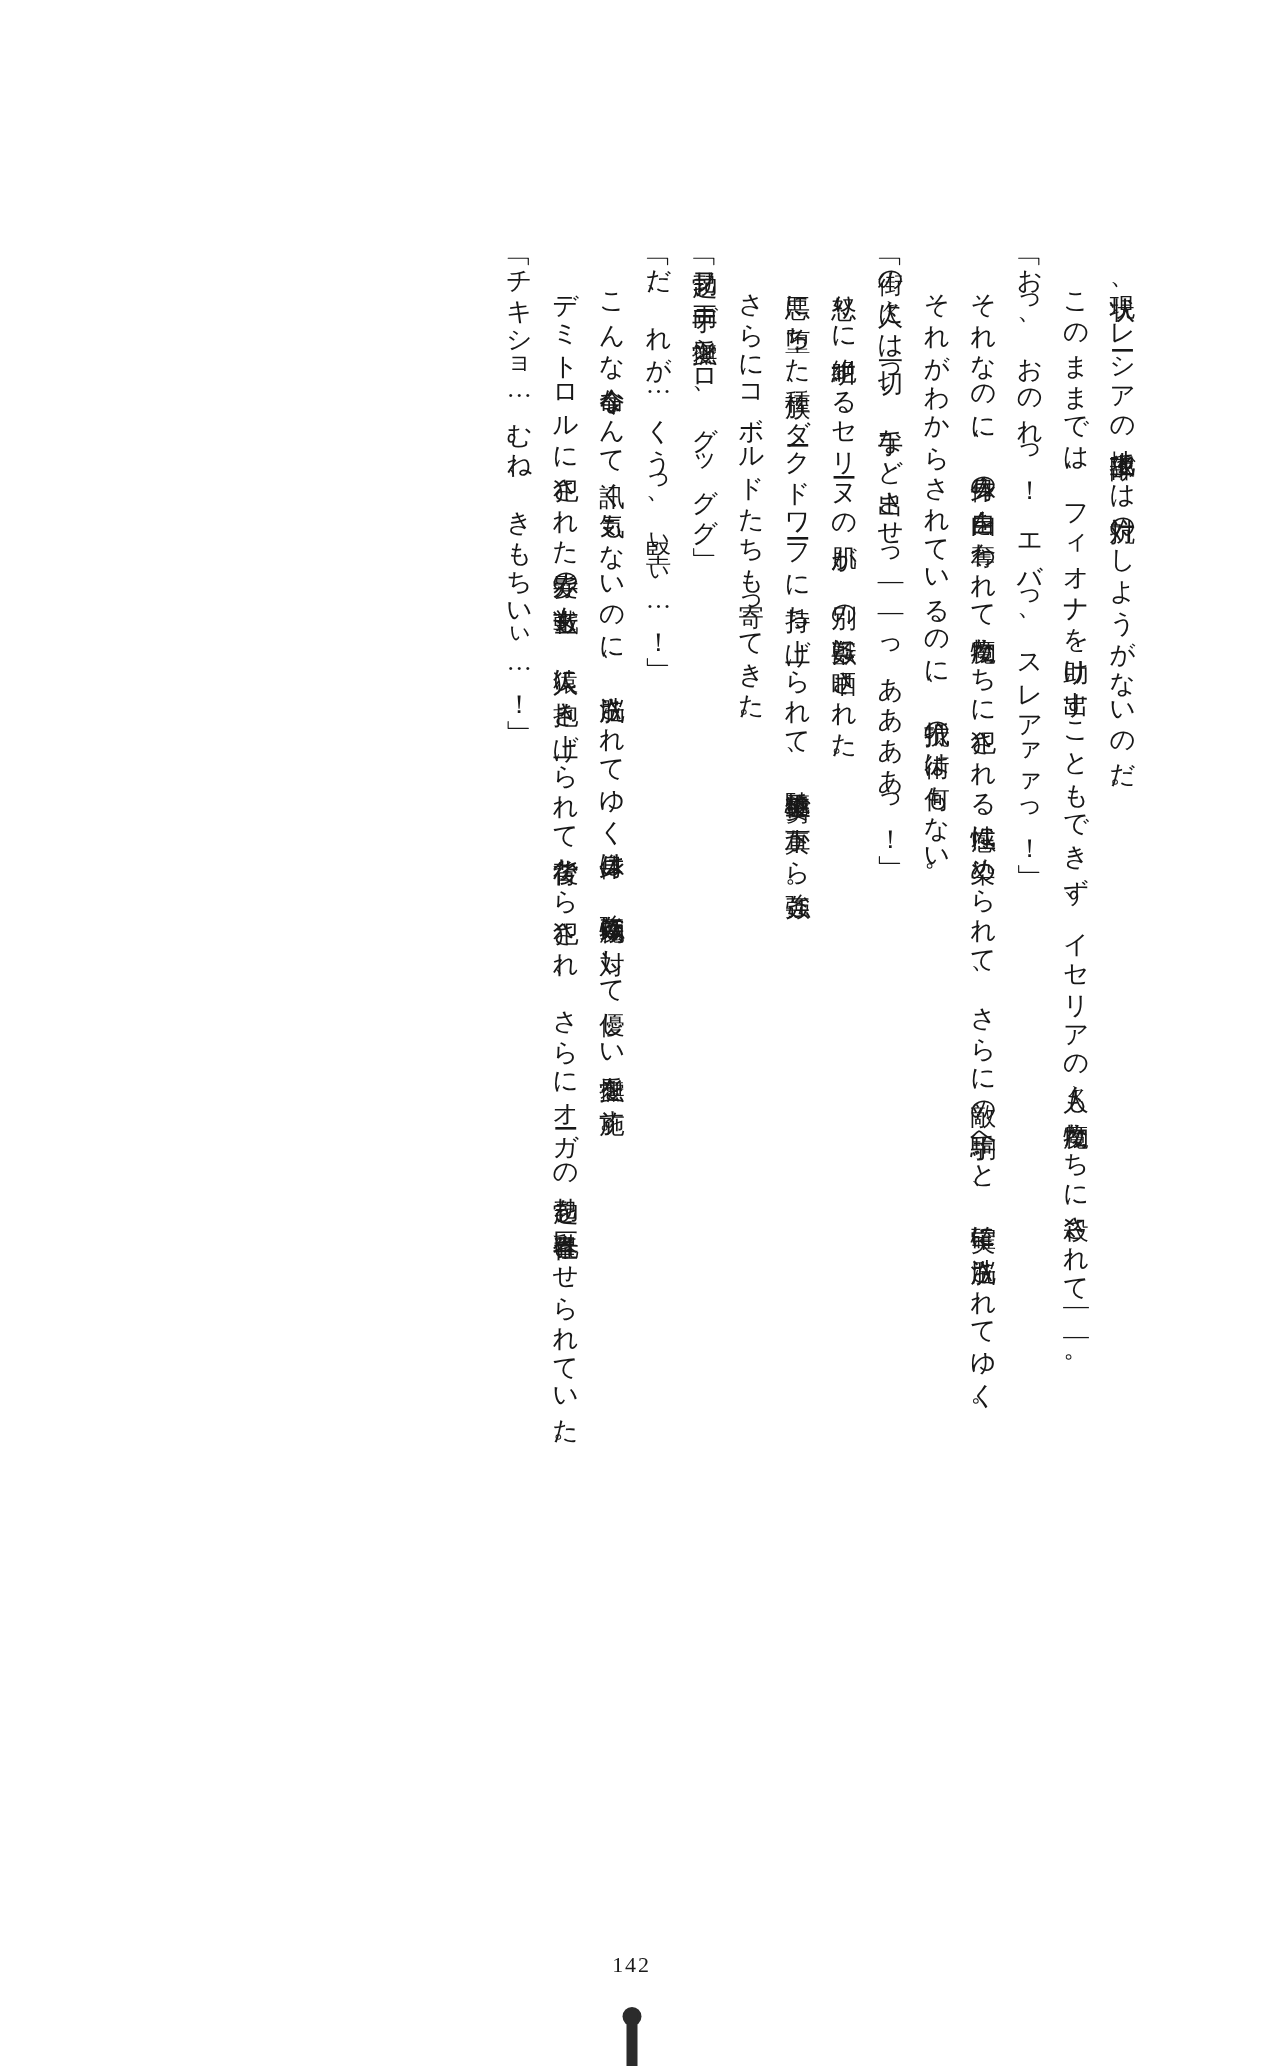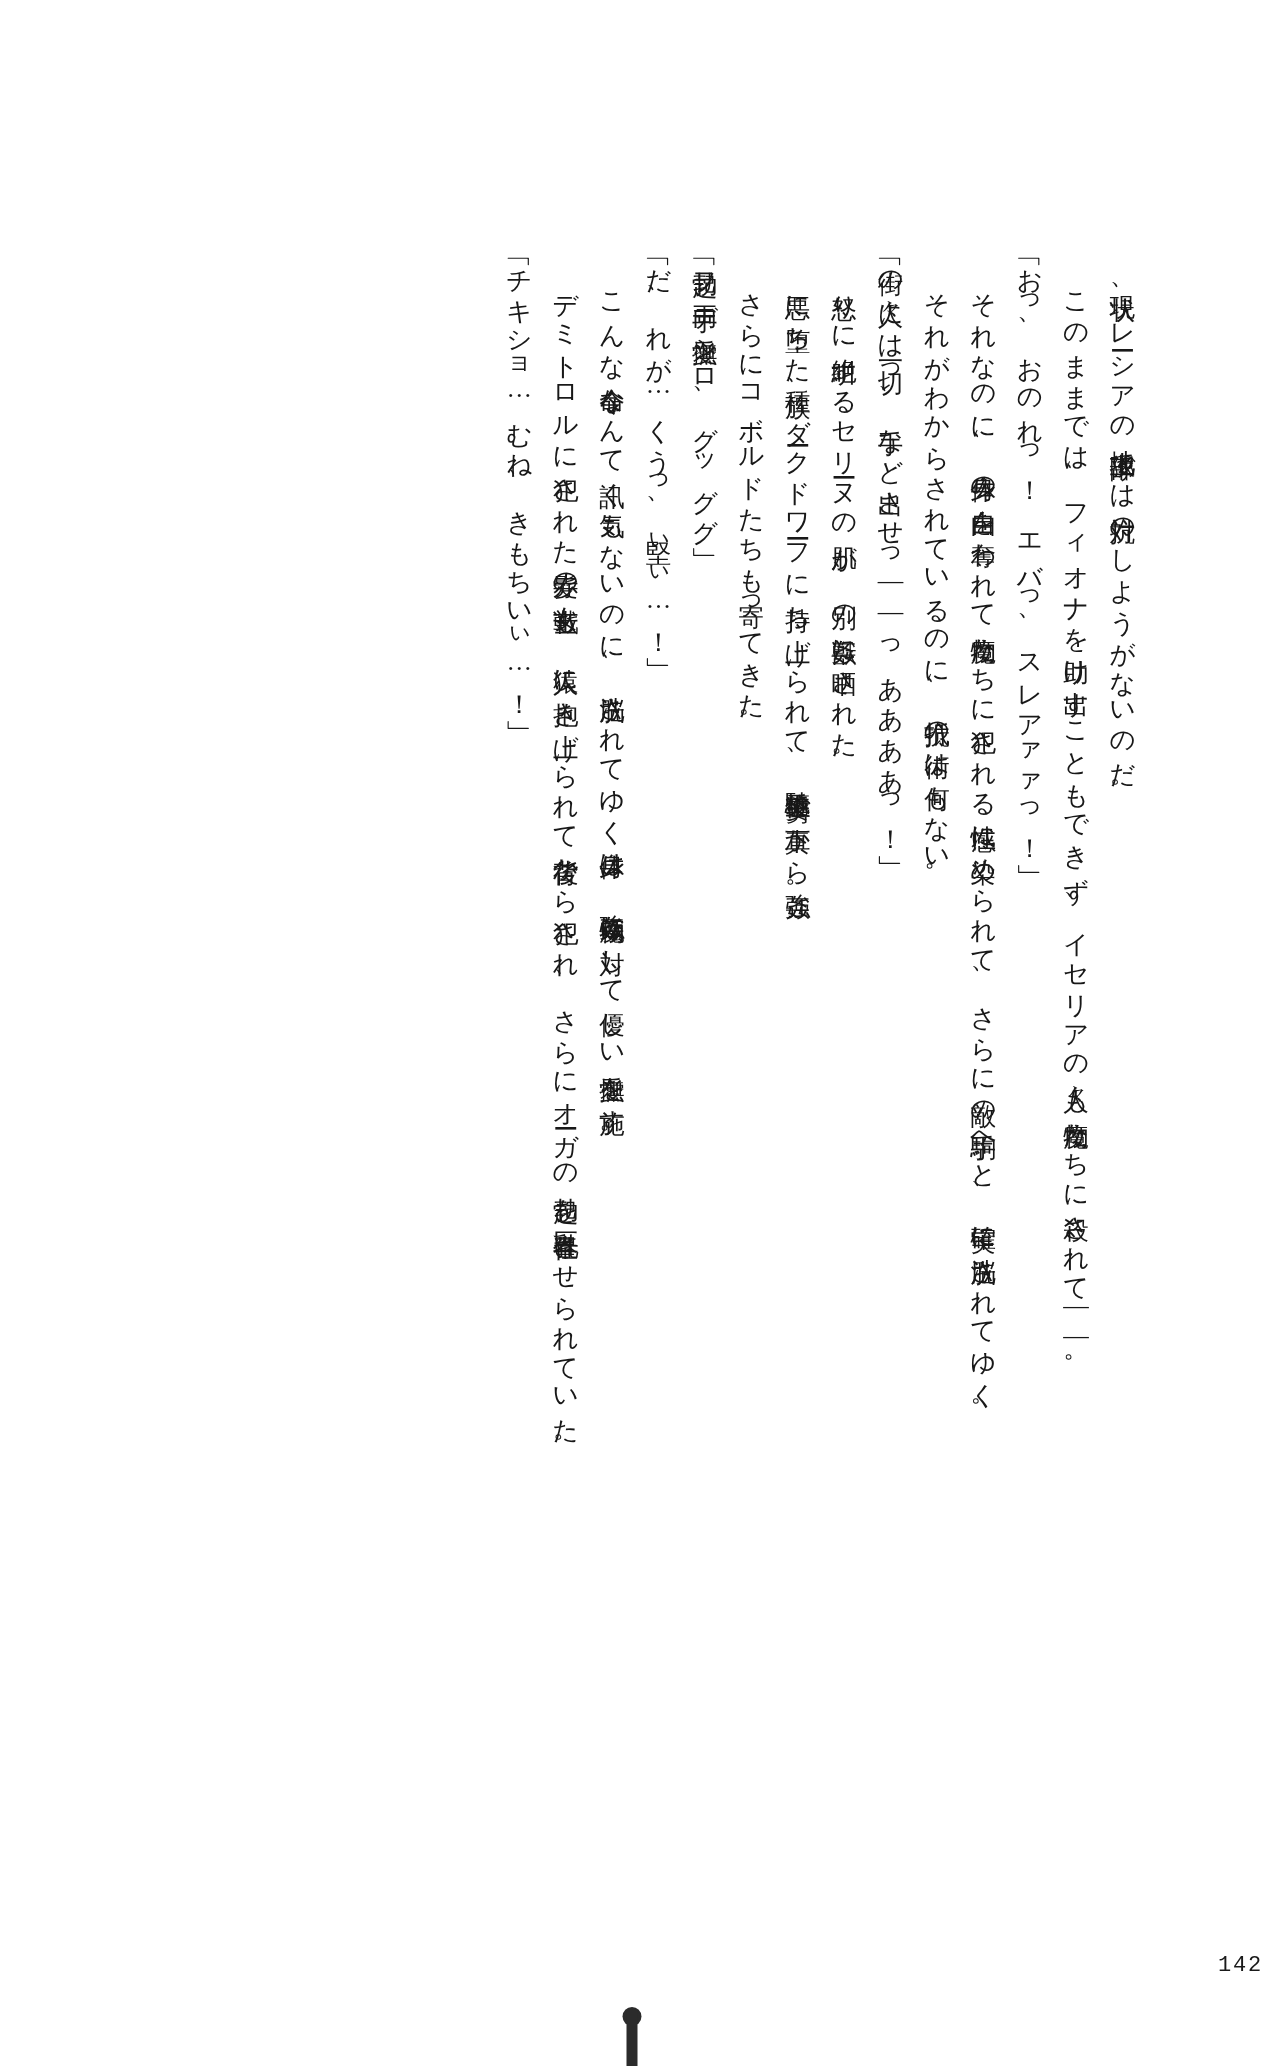--- a/index.html
+++ b/index.html
@@ -47,25 +47,25 @@
   #text-block p.indent {
     text-indent: 1em;
   }
 
   
   #page-number {
     position: absolute;
     left: 0;
     right: 0;
     bottom: 88px;
-    text-align: right;
+    text-align: center;
     font-size: 22px;
     letter-spacing: 0.08em;
     color: #1a1a1a;
-    font-family: Liberation Mono, monospace;
+    font-family: Liberation Serif, serif;
   }
 
   
   #binding-mark {
     position: absolute;
     left: 50%;
     bottom: 0;
     transform: translateX(-50%);
     width: 11px;
     height: 56px;

